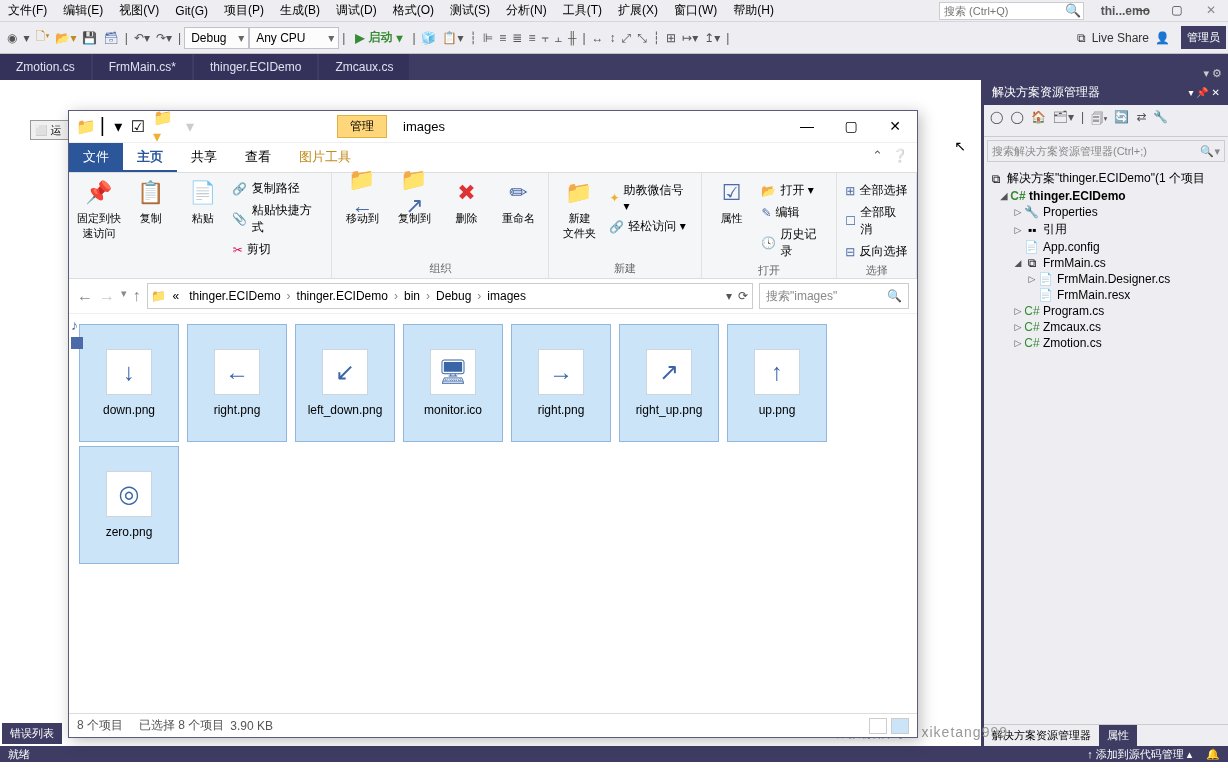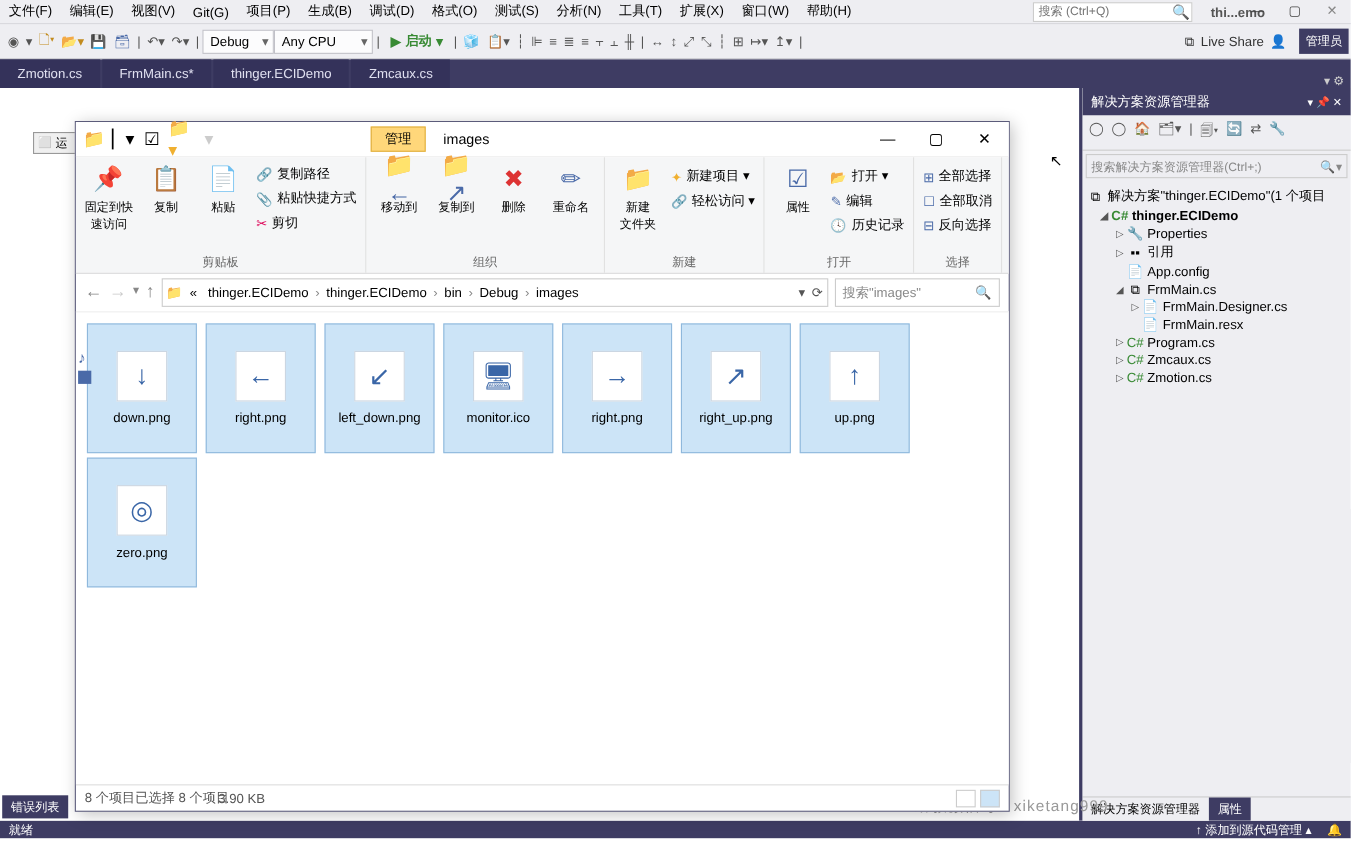--- a/index.html
+++ b/index.html
@@ -81,21 +81,21 @@
 .crumb-box .c { padding: 0 4px; }
 .crumb-box .sep { color: #888; }
 .crumb-box .end { margin-left: auto; display: flex; gap: 6px; color: #555; }
 .srch-box { width: 150px; border: 1px solid #ccc; height: 26px; display: flex; align-items: center; font-size: 12px; padding: 0 6px; color: #888; justify-content: space-between; }
 
 .file-area { flex: 1; background: #fff; padding: 10px; border-top: 1px solid #eee; }
 .file-grid { display: flex; flex-wrap: wrap; gap: 4px 8px; align-content: flex-start; }
 .file-item { width: 100px; height: 118px; background: #cce4f7; border: 1px solid #8fb8dc; display: flex; flex-direction: column; align-items: center; justify-content: center; gap: 8px; font-size: 12px; }
 .file-item .thumb { width: 46px; height: 46px; background: #fff; border: 1px solid #cbd6e2; display: flex; align-items: center; justify-content: center; font-size: 24px; color: #3a66a7; }
 
-.ex-status { height: 24px; border-top: 1px solid #ddd; display: flex; align-items: center; font-size: 12px; padding: 0 8px; color: #555; }
+.ex-status { height: 24px; border-top: 1px solid #ddd; display: flex; align-items: center; font-size: 12px; padding: 0 8px; gap: 16px; color: #555; }
 .ex-status .vbtn { margin-left: auto; display: flex; gap: 4px; }
 .ex-status .vbtn span { width: 18px; height: 16px; border: 1px solid #ccc; }
 
 .err-tab { position: absolute; left: 2px; bottom: 24px; background: #3e3c63; color: #fff; font-size: 11px; padding: 3px 8px; }
 .watermark { position: absolute; right: 220px; bottom: 26px; color: #999; font-size: 14px; letter-spacing: 1px; }
 
 
 .behind-dialog { position: absolute; left: 30px; top: 120px; width: 60px; height: 20px; border: 1px solid #999; background: #f0f0f0; font-size: 11px; display: flex; align-items: center; padding: 0 4px; z-index: 40;}
 .behind-dialog::before { content:"⬜"; margin-right:3px; font-size:10px;}
 .cursor { position: absolute; right: 262px; top: 138px; font-size: 14px; z-index: 60; }
@@ -296,20 +296,31 @@
     <div style="width:130px"></div>
     <div class="tool-tab">管理</div>
     <div class="loc">images</div>
     <div class="win">
       <span>—</span>
       <span>▢</span>
       <span>✕</span>
     </div>
   </div>
 
+  <div class="ribbon-tabs">
+    <div class="rt file">文件</div>
+    <div class="rt active">主页</div>
+    <div class="rt">共享</div>
+    <div class="rt">查看</div>
+    <div class="rt" style="color:#c28b1e">图片工具</div>
+    <div class="collapse">
+        <span>⌃</span>
+        <span style="color:#2b579a">❔</span>
+      </div>
+  </div>
 
   <div class="ribbon">
     <div class="rib-grp">
       <div class="row">
         <div class="big">
             <div class="icn32">📌</div>
             <span style="white-space:pre-line">固定到快
 速访问</span>
           </div>
         <div class="big">
@@ -328,21 +339,20 @@
           <div class="small">
               <span style="color:#4a6aa8">📎</span>
               <span>粘贴快捷方式</span>
             </div>
           <div class="small">
               <span style="color:#d05">✂</span>
               <span>剪切</span>
             </div>
         </div>
       </div>
-      <div class="lbl">剪贴板</div>
     </div>
     <div class="rib-grp">
       <div class="row">
         <div class="big">
             <div class="icn32" style="color:#4a6aa8">📁←</div>
             <span>移动到</span>
           </div>
         <div class="big">
             <div class="icn32" style="color:#4a6aa8">📁↗</div>
             <span>复制到</span>
@@ -361,21 +371,21 @@
     <div class="rib-grp">
       <div class="row">
         <div class="big">
             <div class="icn32" style="color:#f0b030">📁</div>
             <span style="white-space:pre-line">新建
 文件夹</span>
           </div>
         <div style="display:flex;flex-direction:column;gap:3px;padding-top:4px">
           <div class="small">
               <span style="color:#f0b030">✦</span>
-              <span>新建项目 ▾</span>
+              <span>助教微信号 ▾</span>
             </div>
           <div class="small">
               <span style="color:#4a6aa8">🔗</span>
               <span>轻松访问 ▾</span>
             </div>
         </div>
       </div>
       <div class="lbl">新建</div>
     </div>
     <div class="rib-grp">

